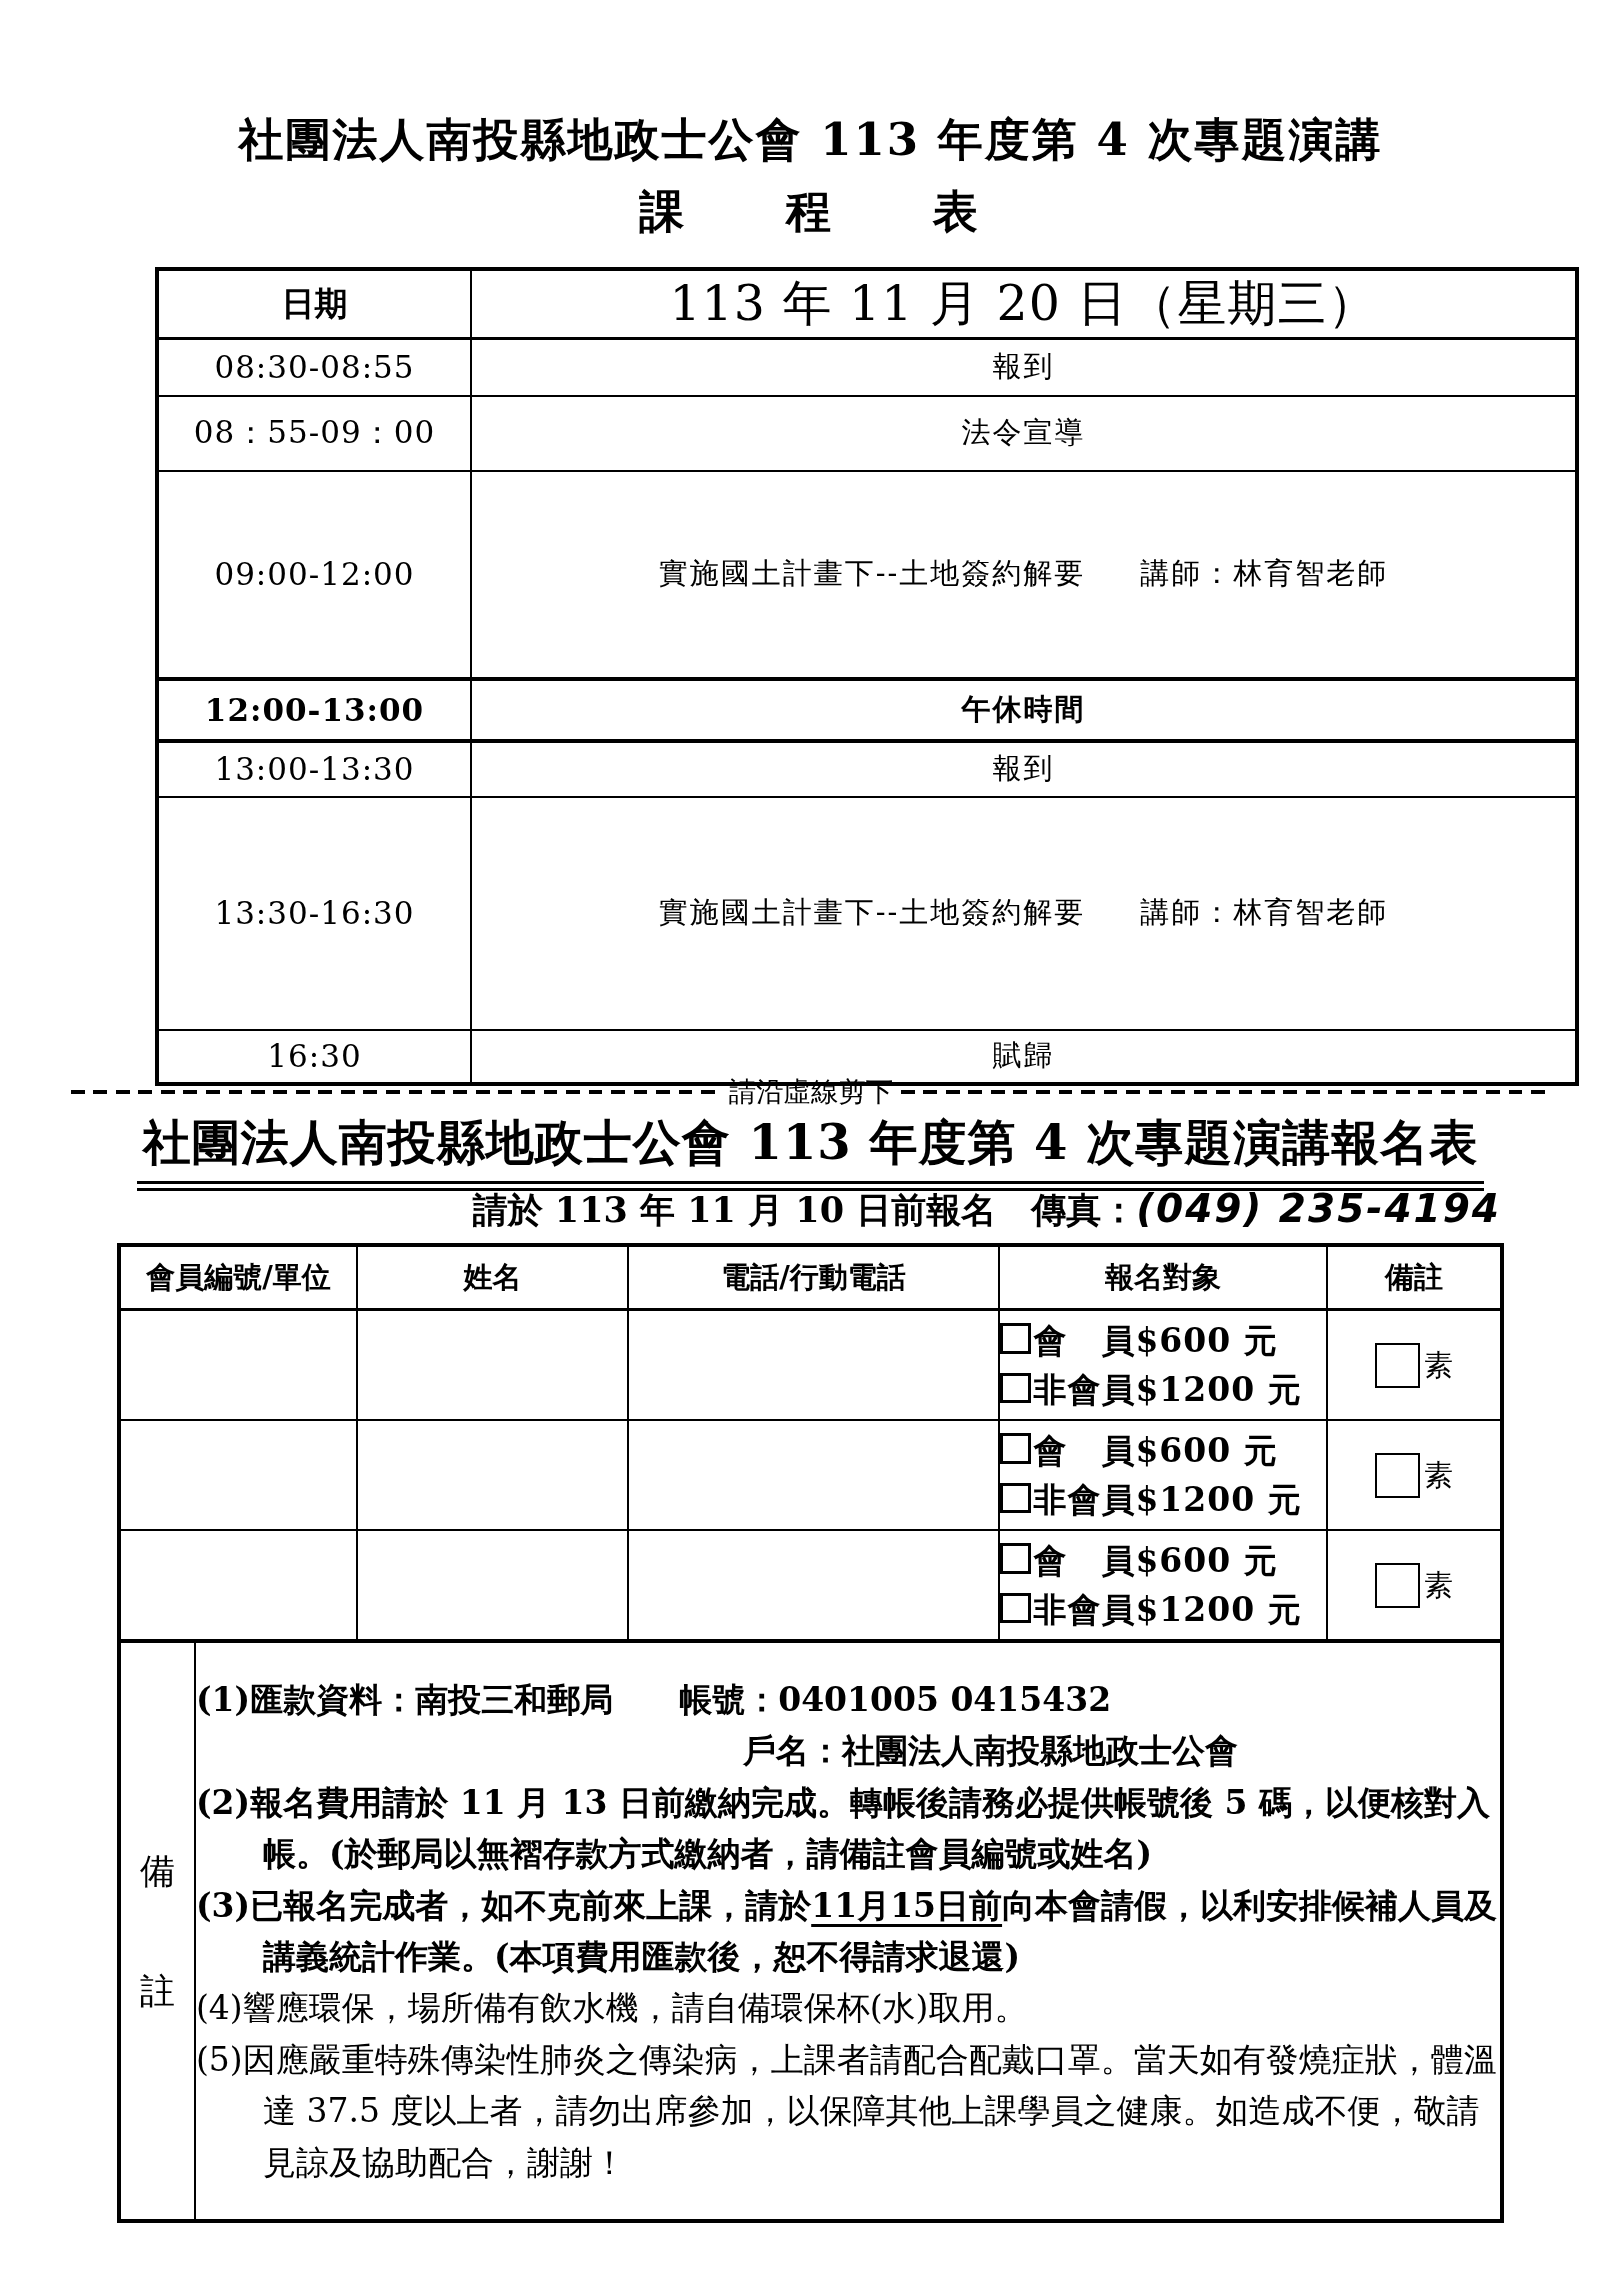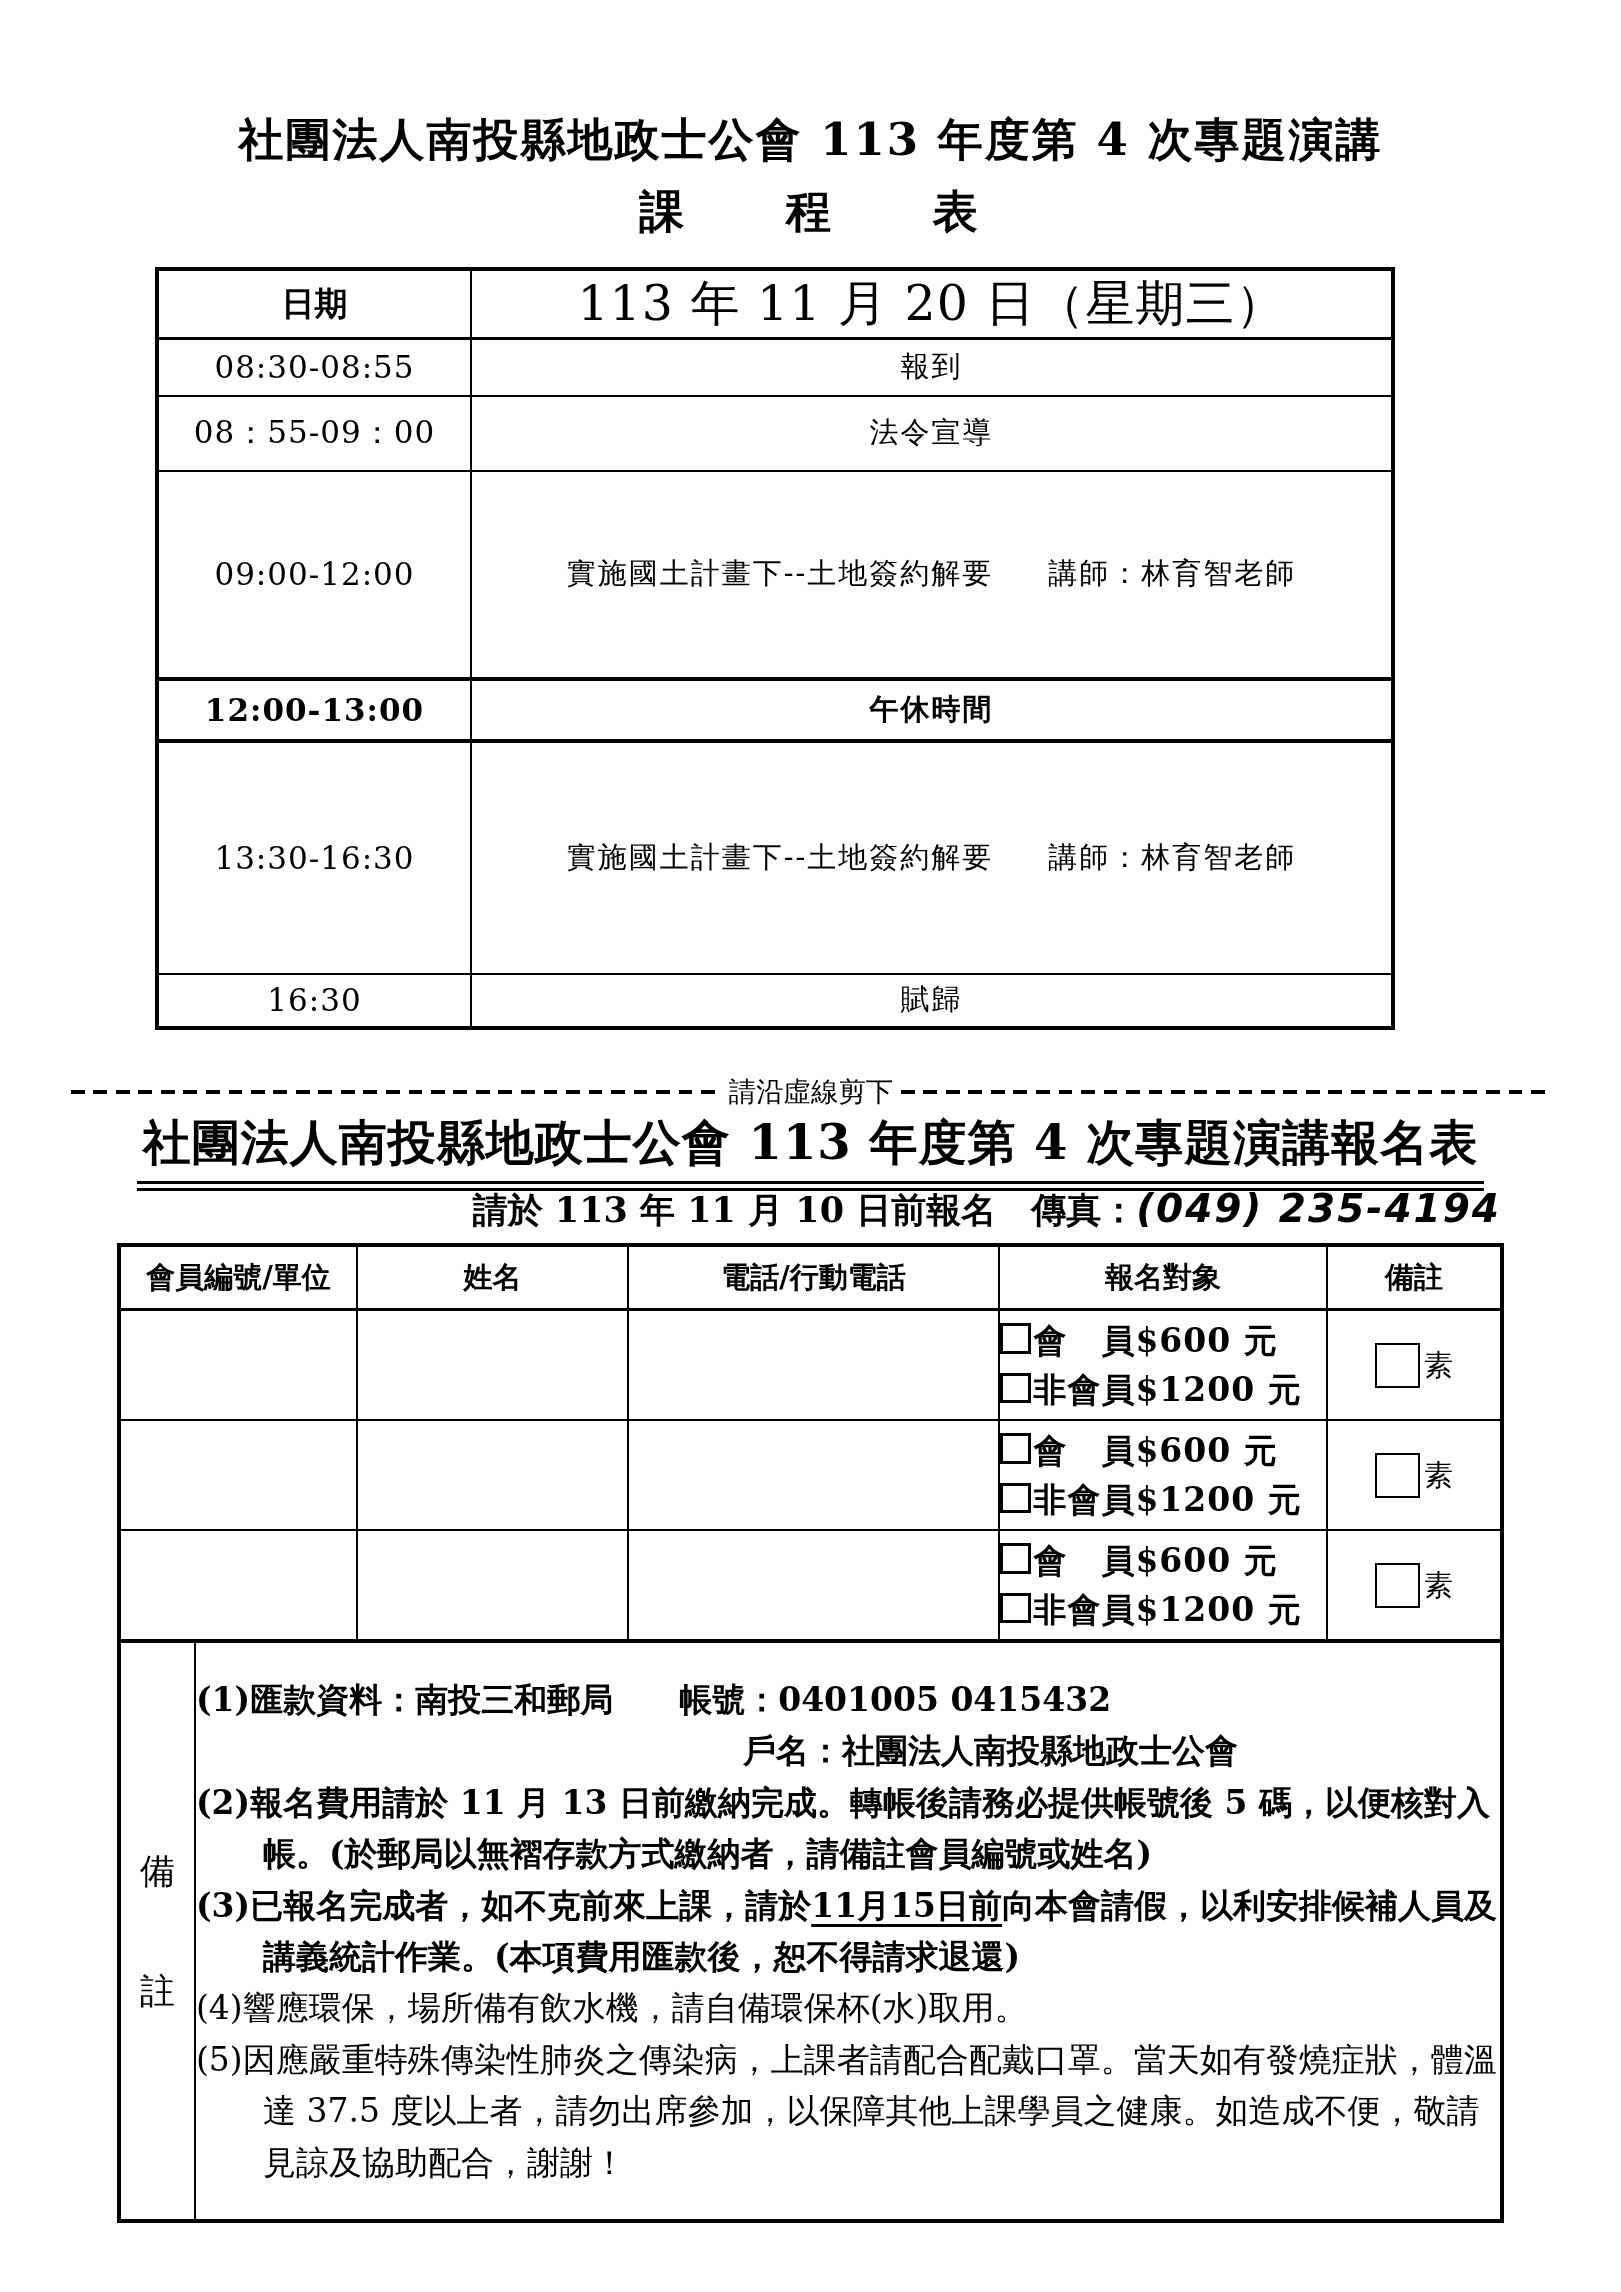--- a/index.html
+++ b/index.html
@@ -11,21 +11,21 @@
   .abs{position:absolute;}
 
   
   .main-title{top:110px;left:0;width:100%;text-align:center;
     font-size:45px;font-weight:600;letter-spacing:2px;}
   .sub-title{top:182px;left:0;width:100%;text-align:center;
     font-size:45px;font-weight:600;letter-spacing:3.9px;}
 
   
   table{border-collapse:collapse;table-layout:fixed;}
-  .sched{left:155px;top:267px;width:1240px;border:4.9px solid #000;}
+  .sched{left:155px;top:267px;width:1424px;border:4.9px solid #000;}
   .sched td{border:2.9px solid #000;text-align:center;vertical-align:middle;padding:0;}
   .sched col.c-time{width:314px;}
   .sched .hdr td{border-bottom:3.9px solid #000;}
   .hdr-label{font-size:33px;font-weight:600;}
   .hdr-date{font-size:49px;font-weight:400;letter-spacing:1px;}
   .time{font-size:31px;letter-spacing:1px;}
   .content{font-size:29px;letter-spacing:2px;}
   .lines{display:flex;gap:55px;align-items:center;justify-content:center;}
   .row-lunch td{border-top:4.9px solid #000;border-bottom:4.9px solid #000;}
   .row-lunch .time,.row-lunch .content{font-weight:700;}
@@ -102,20 +102,24 @@
       <div class="lines">
         <div>實施國土計畫下--土地簽約解要</div>
         <div>講師：林育智老師</div>
       </div>
     </td>
   </tr>
   <tr class="row-lunch h63">
     <td class="time">12:00-13:00</td>
     <td class="content">午休時間</td>
   </tr>
+  <tr class="h57">
+    <td class="time">13:00-13:30</td>
+    <td class="content">報到</td>
+  </tr>
   <tr class="h238">
     <td class="time">13:30-16:30</td>
     <td class="content">
       <div class="lines">
         <div>實施國土計畫下--土地簽約解要</div>
         <div>講師：林育智老師</div>
       </div>
     </td>
   </tr>
   <tr class="h55">

